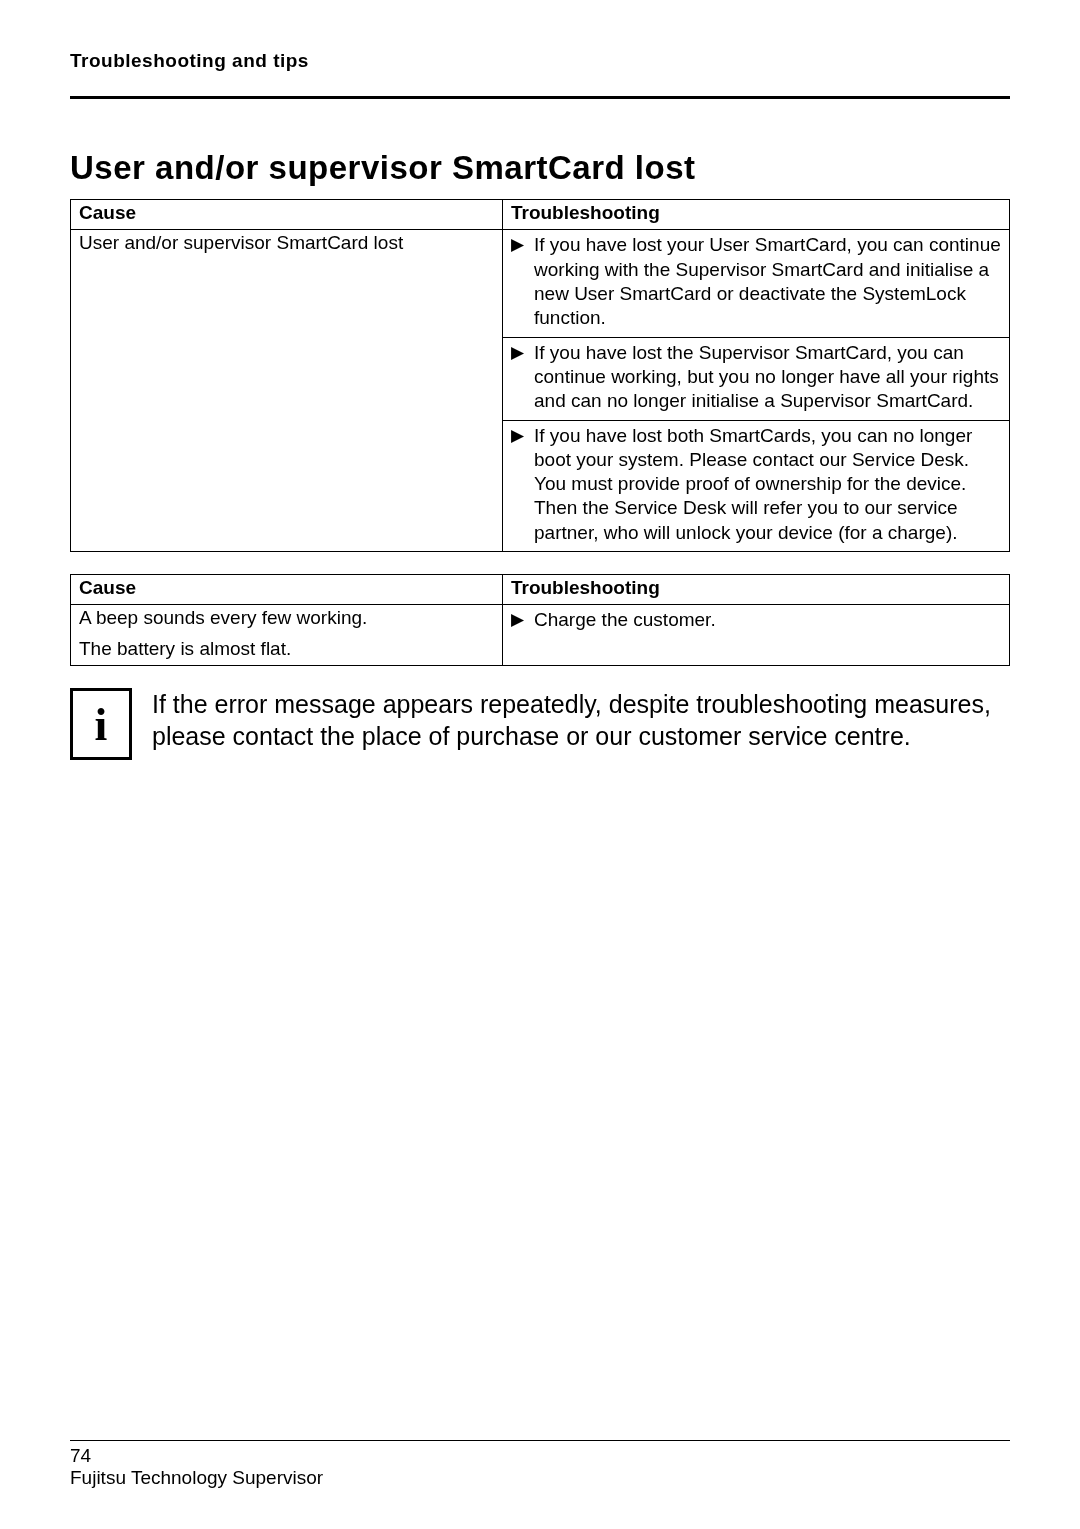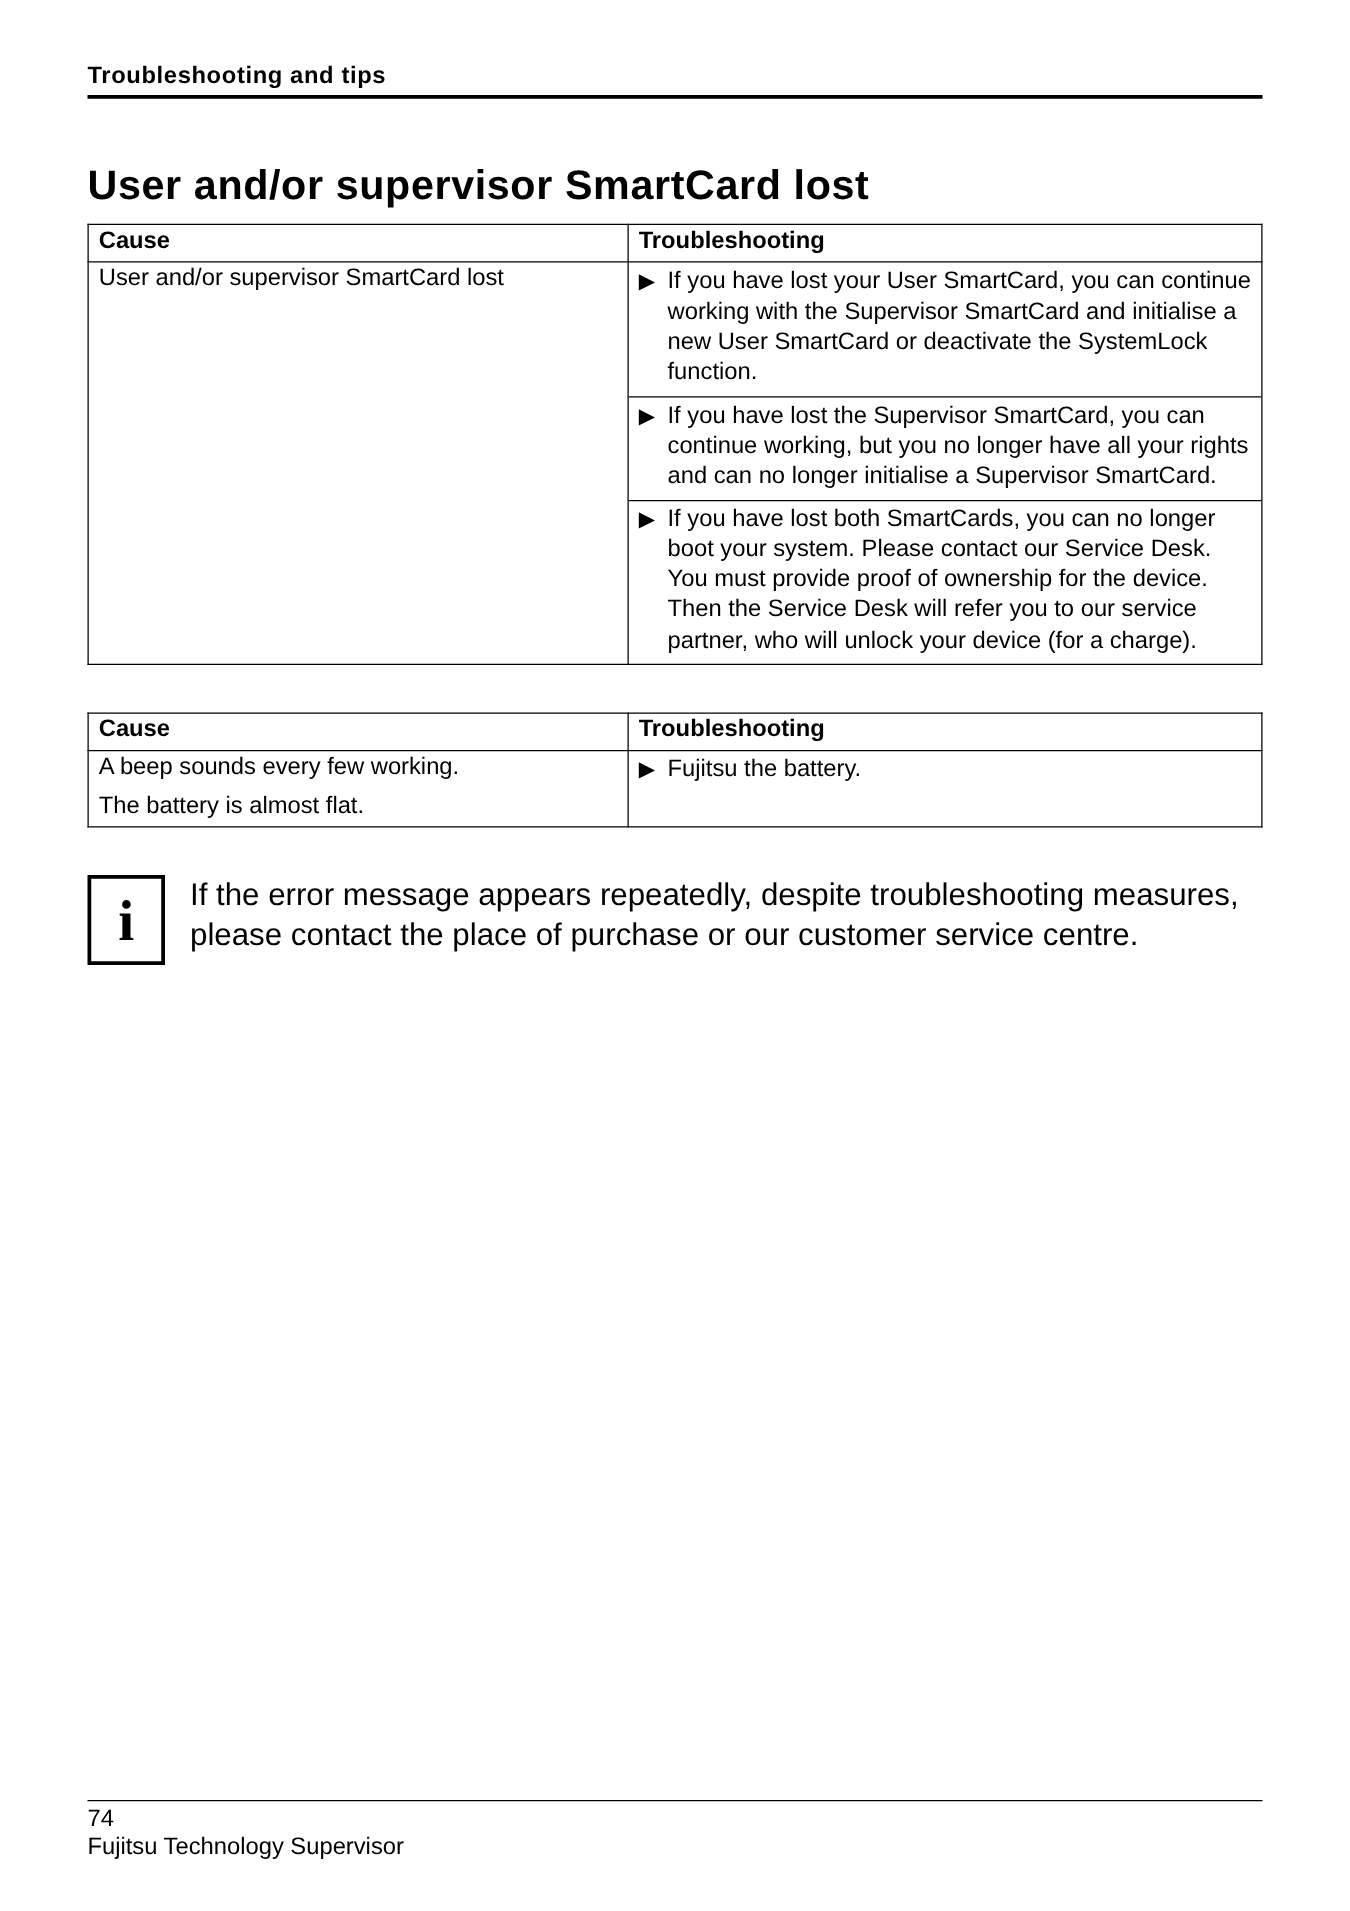--- a/index.html
+++ b/index.html
@@ -1,21 +1,21 @@
 <!DOCTYPE html>
 <html><head>
 <meta charset="utf-8">
 <style>
   * { box-sizing: border-box; margin: 0; padding: 0; }
   html, body { width: 1080px; height: 1529px; background: #fff; font-family: Arial, Helvetica, sans-serif; color: #000; }
   .page { padding: 50px 70px 40px 70px; position: relative; height: 100%; }
-  .running-head { font-weight: bold; font-size: 19px; letter-spacing: 0.5px; padding-bottom: 4px; }
+  .running-head { font-weight: bold; font-size: 19px; letter-spacing: 0.5px; padding-bottom: 24px; }
   .head-rule { border: none; border-top: 3px solid #000; margin-bottom: 50px; }
   .h2 { font-weight: bold; font-size: 33px; letter-spacing: 0.5px; margin-bottom: 12px; }
-  .table { border-collapse: collapse; width: 100%; margin-bottom: 38px; }
+  .table { border-collapse: collapse; width: 100%; margin-bottom: 22px; }
   .table th, .table td { border: 1.5px solid #000; padding: 1px 8px 4px 8px; vertical-align: top; font-size: 19px; line-height: 1.28; text-align: left; }
   .table th { font-weight: bold; }
   .col-cause { width: 46%; }
   .col-ts { width: 54%; }
   .bullet-row { display: flex; gap: 10px; padding: 2px 0; }
   .arrow { flex: 0 0 auto; font-size: 17px; line-height: 1.4; }
   .bullet-text { flex: 1; }
   .inner-divider { border-top: 1.5px solid #000; margin: 4px -8px; }
   .para { font-size: 19px; line-height: 1.28; margin-bottom: 14px; }
   .note-row { display: flex; gap: 20px; align-items: flex-start; }
@@ -76,21 +76,21 @@
     </tr>
     <tr>
       <td>
         <div>A beep sounds every few working.</div>
         <div style="height:6px;"></div>
         <div>The battery is almost flat.</div>
       </td>
       <td>
         <div class="bullet-row">
           <span class="arrow">▶</span>
-          <span class="bullet-text">Fujitsu the battery.</span>
+          <span class="bullet-text">Charge the customer.</span>
         </div>
       </td>
     </tr>
   </tbody>
     </table>
 
   <div class="note-row">
     <div class="note-box">
       <span class="note-i">i</span>
     </div>

